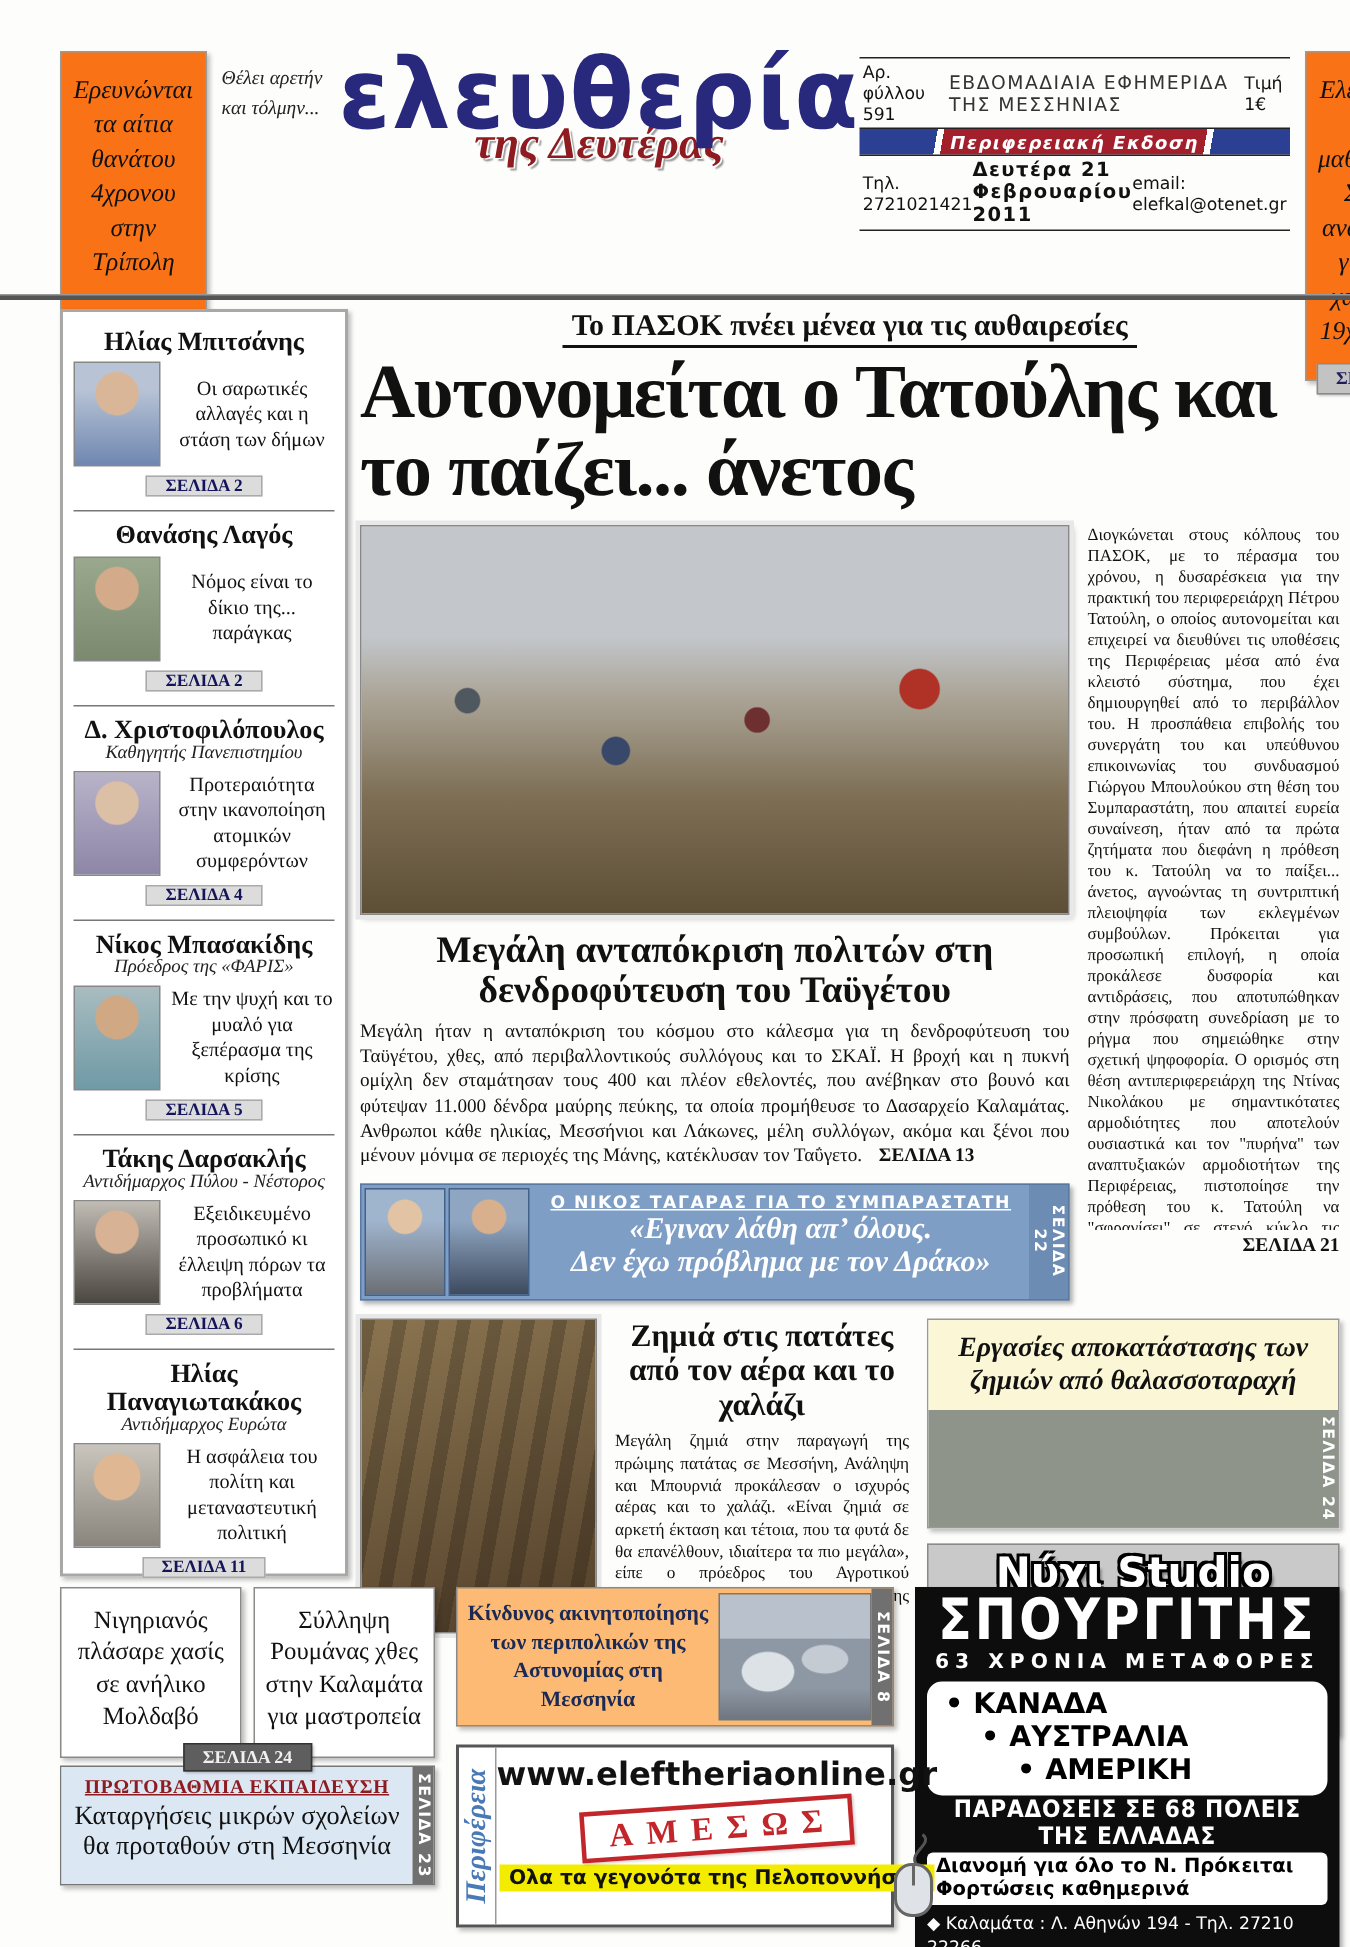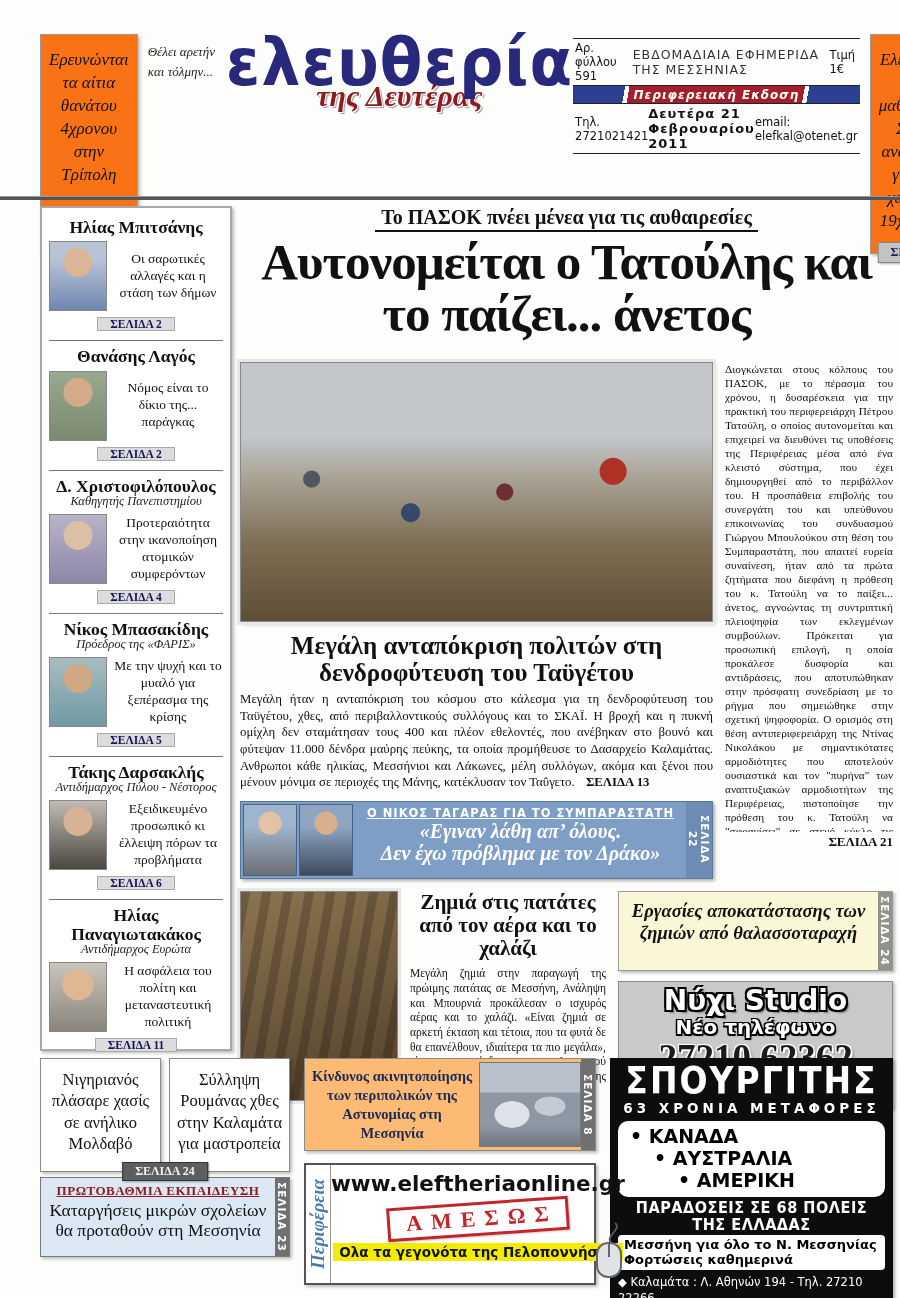--- a/index.html
+++ b/index.html
@@ -40,21 +40,21 @@
   .p0{background:radial-gradient(circle at 50% 30%,#d8b697 0 14px,rgba(0,0,0,0) 15px),linear-gradient(#b8c4d6 25%,#6f87b0);}
   .p1{background:radial-gradient(circle at 50% 30%,#d3ab8b 0 14px,rgba(0,0,0,0) 15px),linear-gradient(#9aa98e,#7b8a6f);}
   .p2{background:radial-gradient(circle at 50% 30%,#dcc0a5 0 14px,rgba(0,0,0,0) 15px),linear-gradient(#b9b3c9,#8d86a8);}
   .p3{background:radial-gradient(circle at 50% 30%,#d0a884 0 14px,rgba(0,0,0,0) 15px),linear-gradient(#a8bcc0,#6f9aa5);}
   .p4{background:radial-gradient(circle at 50% 30%,#d8b294 0 14px,rgba(0,0,0,0) 15px),linear-gradient(#c0bcb4,#4a4640);}
   .p5{background:radial-gradient(circle at 50% 32%,#dfb893 0 15px,rgba(0,0,0,0) 16px),linear-gradient(#c9c5bd,#8a857c);}
   
   #main{top:206px;left:240px;width:653px;display:grid;grid-template-columns:1fr 168px;column-gap:12px;}
   .kicker-wrap{grid-column:1/3;text-align:center;}
   .kicker{display:inline-block;font-weight:bold;font-size:20px;border-bottom:2px solid #111;padding:0 6px 1px;text-align:right;}
-  .headline{grid-column:1/3;text-align:center;font-weight:bold;font-size:51px;line-height:1.02;letter-spacing:-1px;margin:4px 0 22px;}
+  .headline{grid-column:1/3;font-weight:bold;font-size:51px;line-height:1.02;letter-spacing:-1px;margin:4px 0 10px;}
   .left-stack{grid-column:1;}
   .main-photo{height:258px;border:1px solid #888;box-shadow:0 0 0 3px #e8e8e8,2px 2px 4px rgba(0,0,0,.3);
     background:
       radial-gradient(circle at 79% 42%,#b03226 0 13px,rgba(0,0,0,0) 14px),
       radial-gradient(circle at 36% 58%,#38486b 0 9px,rgba(0,0,0,0) 10px),
       radial-gradient(circle at 56% 50%,#6d2f2f 0 8px,rgba(0,0,0,0) 9px),
       radial-gradient(circle at 15% 45%,#50585f 0 8px,rgba(0,0,0,0) 9px),
       linear-gradient(#c3c7cc 0 28%,#a9a294 45%,#7d6e54 70%,#5d4e36 100%);}
   .ref-title{font-weight:bold;font-size:25px;text-align:center;line-height:1.08;margin:10px 0 5px;}
   .ref-body{font-size:12.8px;line-height:1.3;text-align:justify;}
@@ -74,21 +74,21 @@
   .lead-article{grid-column:2;grid-row:3;}
   .lead-body{font-size:11.3px;line-height:1.24;text-align:justify;max-height:470px;overflow:hidden;}
   .lead-page{text-align:right;font-weight:bold;font-size:13px;margin-top:2px;}
   .rowB{grid-column:1/3;display:flex;gap:12px;margin-top:12px;}
   .mud-photo{width:156px;height:208px;border:1px solid #888;box-shadow:0 0 0 3px #e8e8e8;flex:none;
     background:repeating-linear-gradient(100deg,rgba(0,0,0,.20) 0 9px,rgba(0,0,0,0) 9px 21px),linear-gradient(160deg,#8a7450,#53402a);}
   .potato{width:196px;flex:none;text-align:center;}
   .potato-title{font-weight:bold;font-size:21px;line-height:1.1;}
   .potato-body{font-size:11.5px;line-height:1.28;text-align:justify;margin-top:6px;}
   .rightColB{flex:1;display:flex;flex-direction:column;gap:10px;}
-  .sea-box{display:flex;border:1px solid #999;box-shadow:2px 2px 3px rgba(0,0,0,.25);}
+  .sea-box{display:flex;border:1px solid #999;box-shadow:2px 2px 3px rgba(0,0,0,.25);flex-direction:column;}
   .sea-text{flex:1;background:#fbf7d6;font-weight:bold;font-style:italic;font-size:18.5px;text-align:center;padding:8px 6px;line-height:1.2;}
   .nail-ad{background:#c9c9c9;border:1px solid #8a8a8a;text-align:center;padding:4px 2px 5px;box-shadow:2px 2px 3px rgba(0,0,0,.25);}
   .nail-l1{font-family:"DejaVu Sans",sans-serif;font-weight:bold;font-size:28px;color:#fff;text-shadow:-2px -2px 0 #000,2px -2px 0 #000,-2px 2px 0 #000,2px 2px 0 #000,3px 3px 2px #777;line-height:1.05;}
   .nail-l2{font-family:"DejaVu Sans",sans-serif;font-weight:bold;font-size:20px;color:#fff;text-shadow:-1.5px -1.5px 0 #000,1.5px -1.5px 0 #000,-1.5px 1.5px 0 #000,1.5px 1.5px 0 #000,2px 2px 2px #777;}
   .nail-phone{font-weight:bold;font-size:37px;color:#1b1b1b;text-shadow:-1px -1px 0 #fff,1px -1px 0 #fff,-1px 1px 0 #fff,2px 2px 0 #fff,3px 3px 2px #888;line-height:1.05;}
   .nail-addr{font-family:"DejaVu Sans",sans-serif;font-size:13px;color:#222;}
   .nail-note{font-family:"DejaVu Sans",sans-serif;font-size:9px;color:#333;}
   
   #bottom{top:1058px;left:40px;width:853px;display:flex;gap:14px;}
   .bcol1{width:250px;flex:none;}
@@ -316,21 +316,21 @@
     <div class="spourgitis">
       <div class="sp-title">ΣΠΟΥΡΓΙΤΗΣ</div>
       <div class="sp-sub">63 ΧΡΟΝΙΑ ΜΕΤΑΦΟΡΕΣ</div>
       <div class="sp-dest">
         <div class="d1">ΚΑΝΑΔΑ</div>
         <div class="d2">ΑΥΣΤΡΑΛΙΑ</div>
         <div class="d3">ΑΜΕΡΙΚΗ</div>
       </div>
       <div class="sp-line1">ΠΑΡΑΔΟΣΕΙΣ ΣΕ 68 ΠΟΛΕΙΣ ΤΗΣ ΕΛΛΑΔΑΣ</div>
       <div class="sp-box2">
-        <div>Μεσσήνη για όλο το Ν. Μεσσηνίας</div>
+        <div>Διανομή για όλο το Ν. Πρόκειται</div>
         <div>Φορτώσεις καθημερινά</div>
       </div>
       <div class="sp-addr">
         <div>Καλαμάτα : Λ. Αθηνών 194 - Τηλ. 27210 22266</div>
 
       </div>
     </div>
   </div>
 </div>
 

